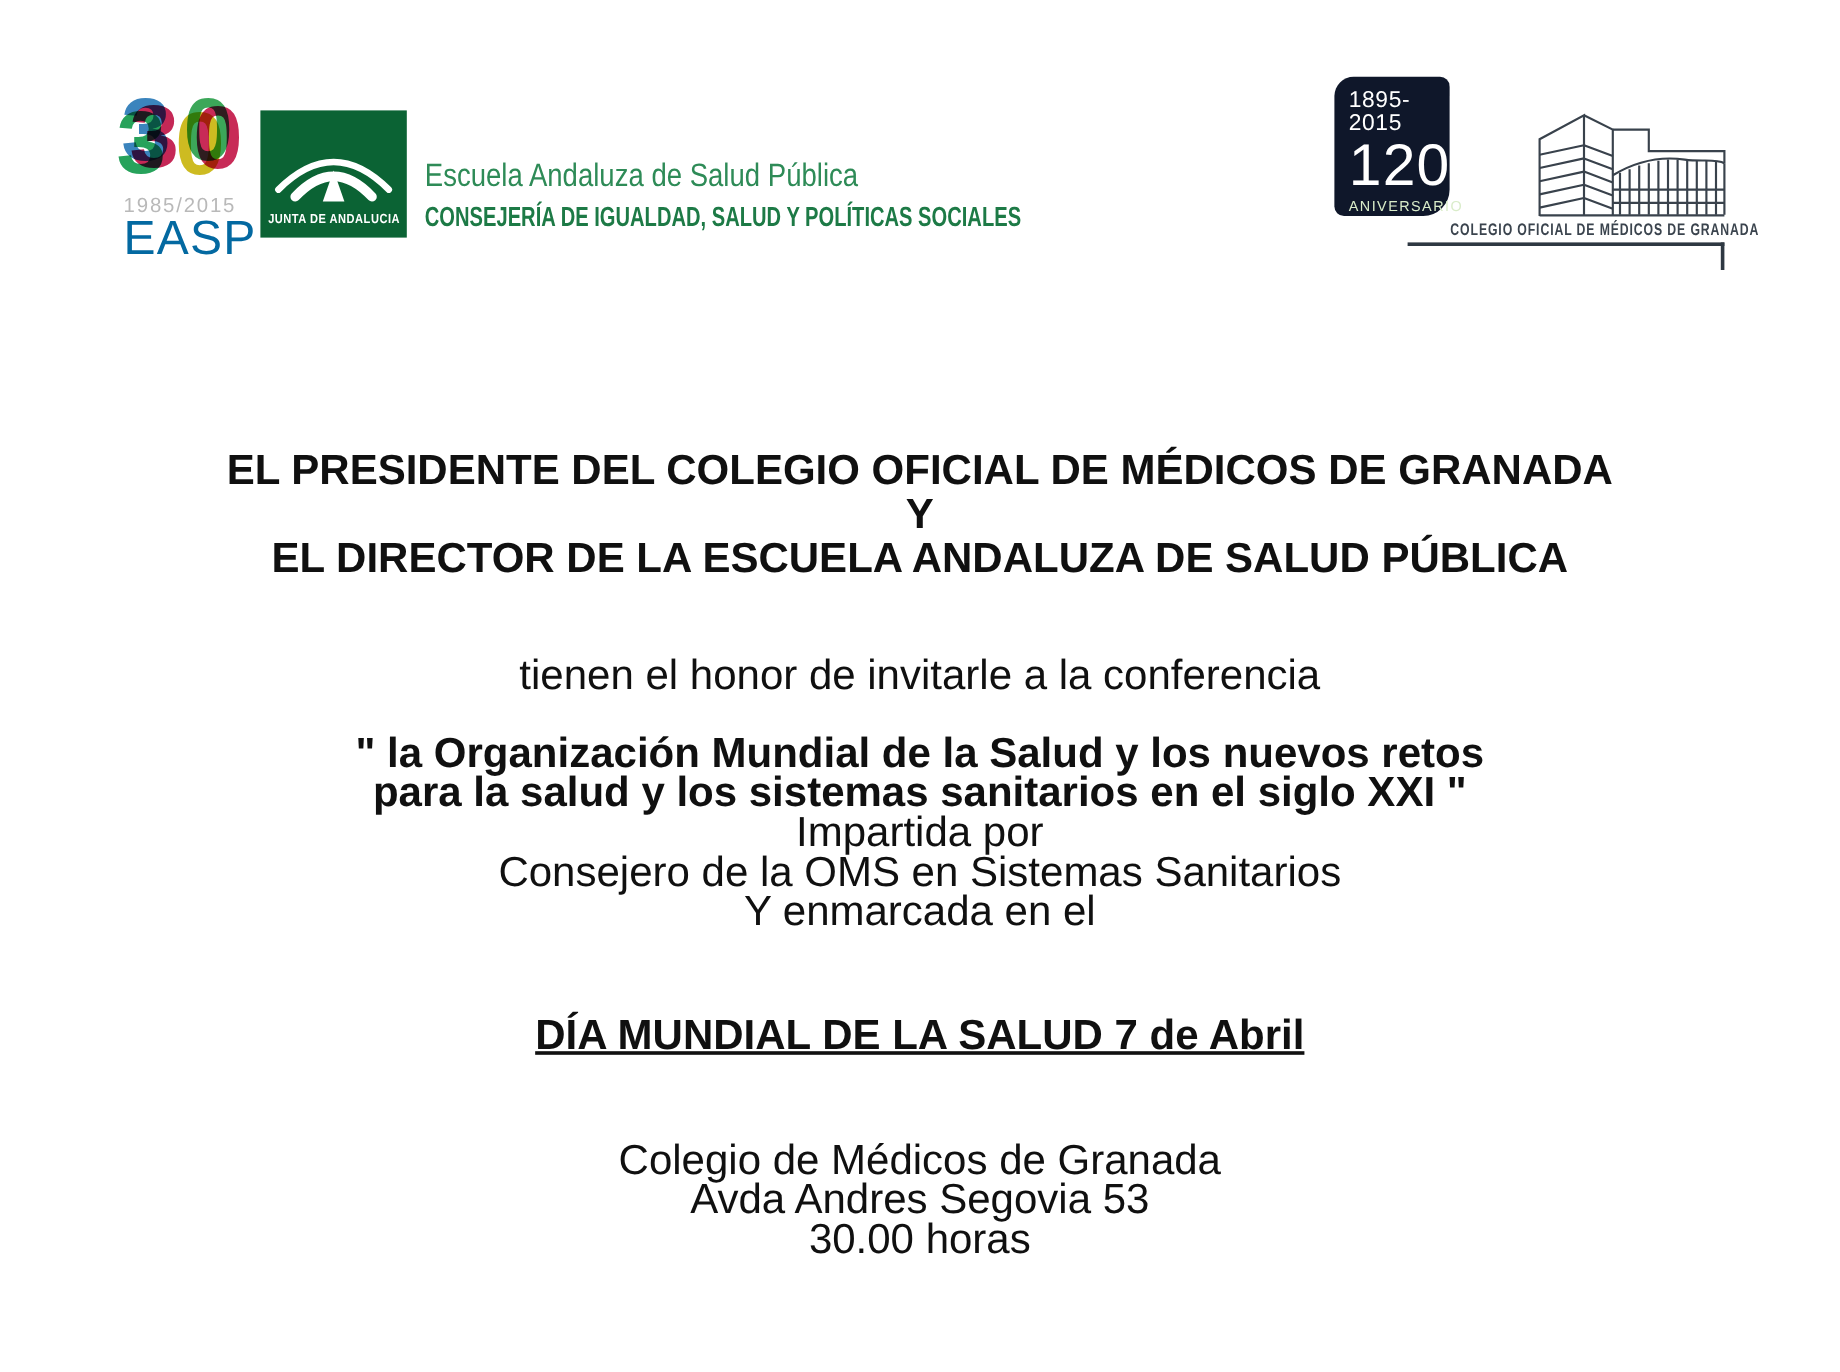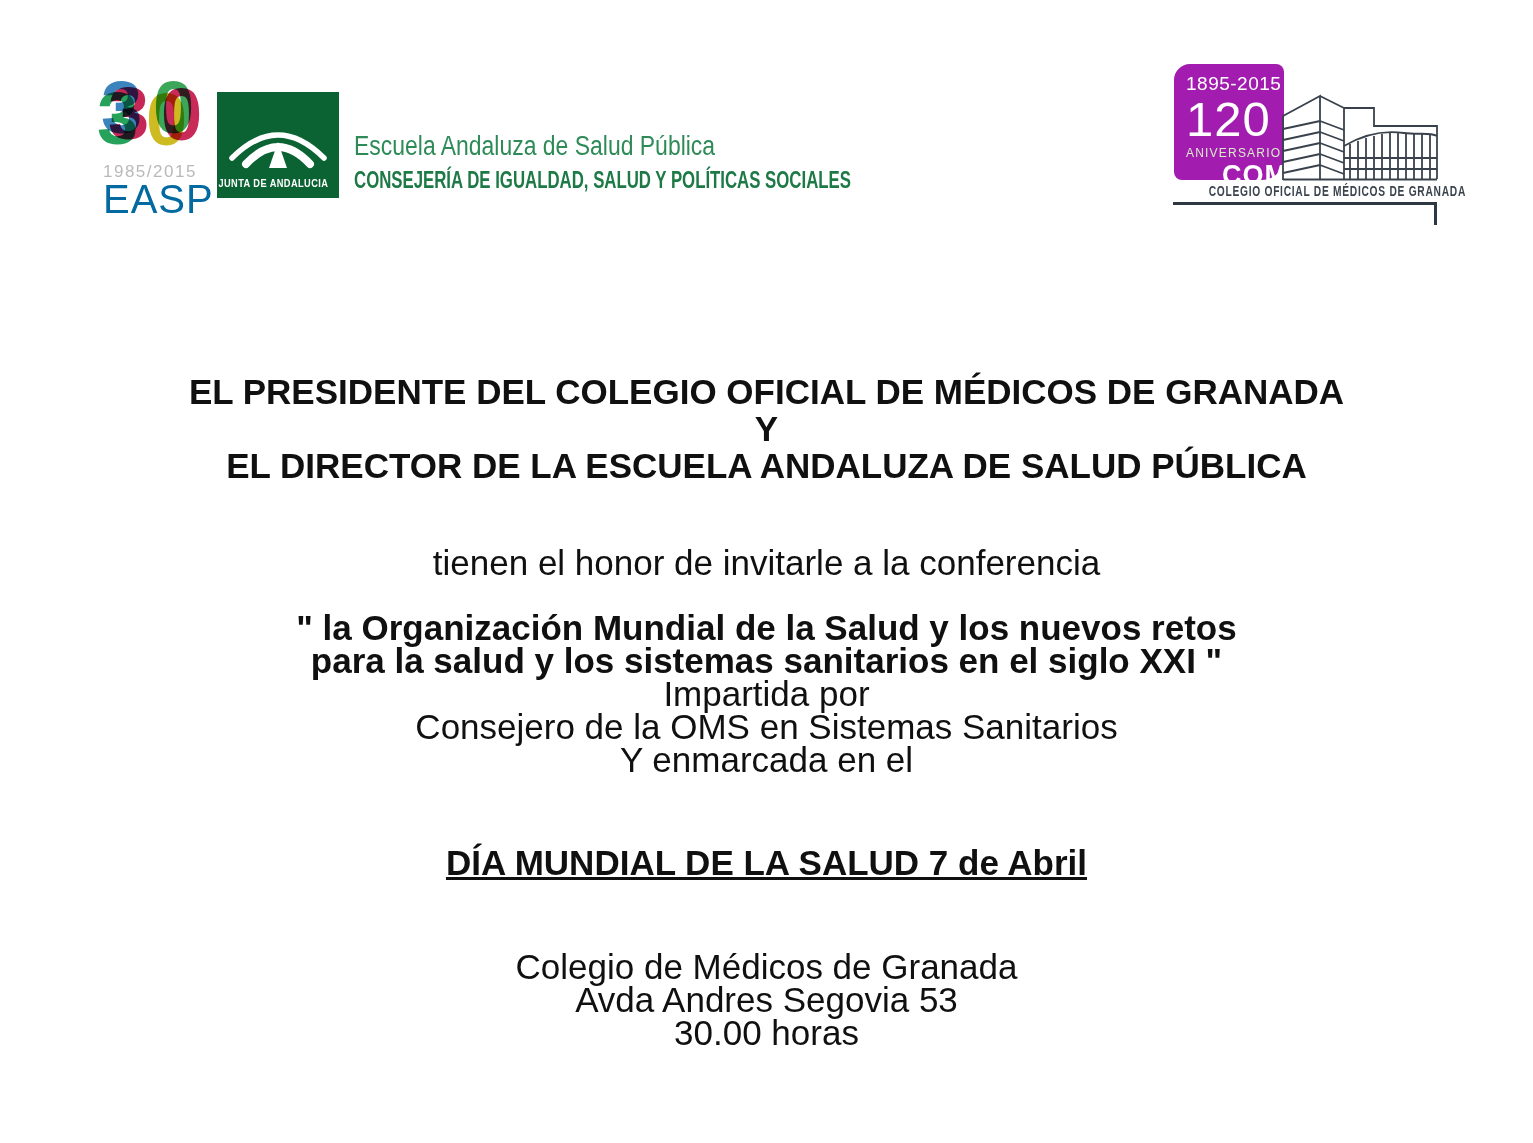--- a/index.html
+++ b/index.html
@@ -17,38 +17,38 @@
   .d3-blue{left:-2px;top:-6px;color:#2a7ab8;}
   .d3-green{left:-6px;top:5px;color:#149a4d;}
   .d3-red{left:5px;top:0px;color:#c01547;}
   .d0-green{left:50px;top:-6px;color:#2ba04b;}
   .d0-yellow{left:43px;top:6px;color:#c9b50e;}
   .d0-red{left:58px;top:1px;color:#c31848;}
   .easp-years{margin-top:16px;font-size:17px;letter-spacing:1.5px;color:#b9b9b9;}
   .easp-acronym{font-size:40px;line-height:34px;letter-spacing:1px;color:#0369a1;font-weight:400;}
   .junta-badge{
     position:absolute;left:217px;top:92px;width:122px;height:106px;background:#0b6334;
-    display:flex;flex-direction:column;align-items:flex-end;justify-content:flex-end;
+    display:flex;flex-direction:column;align-items:center;justify-content:flex-end;
   }
   .junta-badge svg{position:absolute;top:8px;left:0;}
   .junta-label{
     position:relative;color:#ffffff;font-size:11px;font-weight:700;letter-spacing:.5px;
     transform:scaleX(.84);transform-origin:center;white-space:nowrap;margin-bottom:9px;
   }
   .easp-text{position:absolute;left:354px;top:131px;}
   .easp-school{
     font-size:27px;color:#2e8b57;transform:scaleX(.85);transform-origin:left;white-space:nowrap;
   }
   .easp-dept{
     margin-top:5px;font-size:23px;font-weight:700;color:#1d7a46;
     transform:scaleX(.73);transform-origin:left;white-space:nowrap;
   }
   
   .comg-badge{
-    position:absolute;left:1174px;top:64px;width:110px;height:116px;background:#a21caf;
+    position:absolute;left:1112px;top:64px;width:96px;height:116px;background:#0f172a;
     border-radius:16px 8px 22px 8px;color:#ffffff;box-sizing:border-box;
     padding:10px 0 0 12px;line-height:1;
   }
   .comg-years{font-size:19px;letter-spacing:.5px;}
   .comg-number{font-size:49px;margin-top:2px;font-weight:400;letter-spacing:1px;}
   .comg-anniv{font-size:12px;letter-spacing:1.2px;margin-top:3px;color:#d9ecc9;}
   .comg-acronym{font-size:27px;font-weight:700;letter-spacing:1px;margin-top:3px;margin-left:36px;}
   .comg-building{position:absolute;left:1280px;top:84px;}
   .comg-caption{
     position:absolute;left:1173px;top:183px;width:264px;text-align:center;

